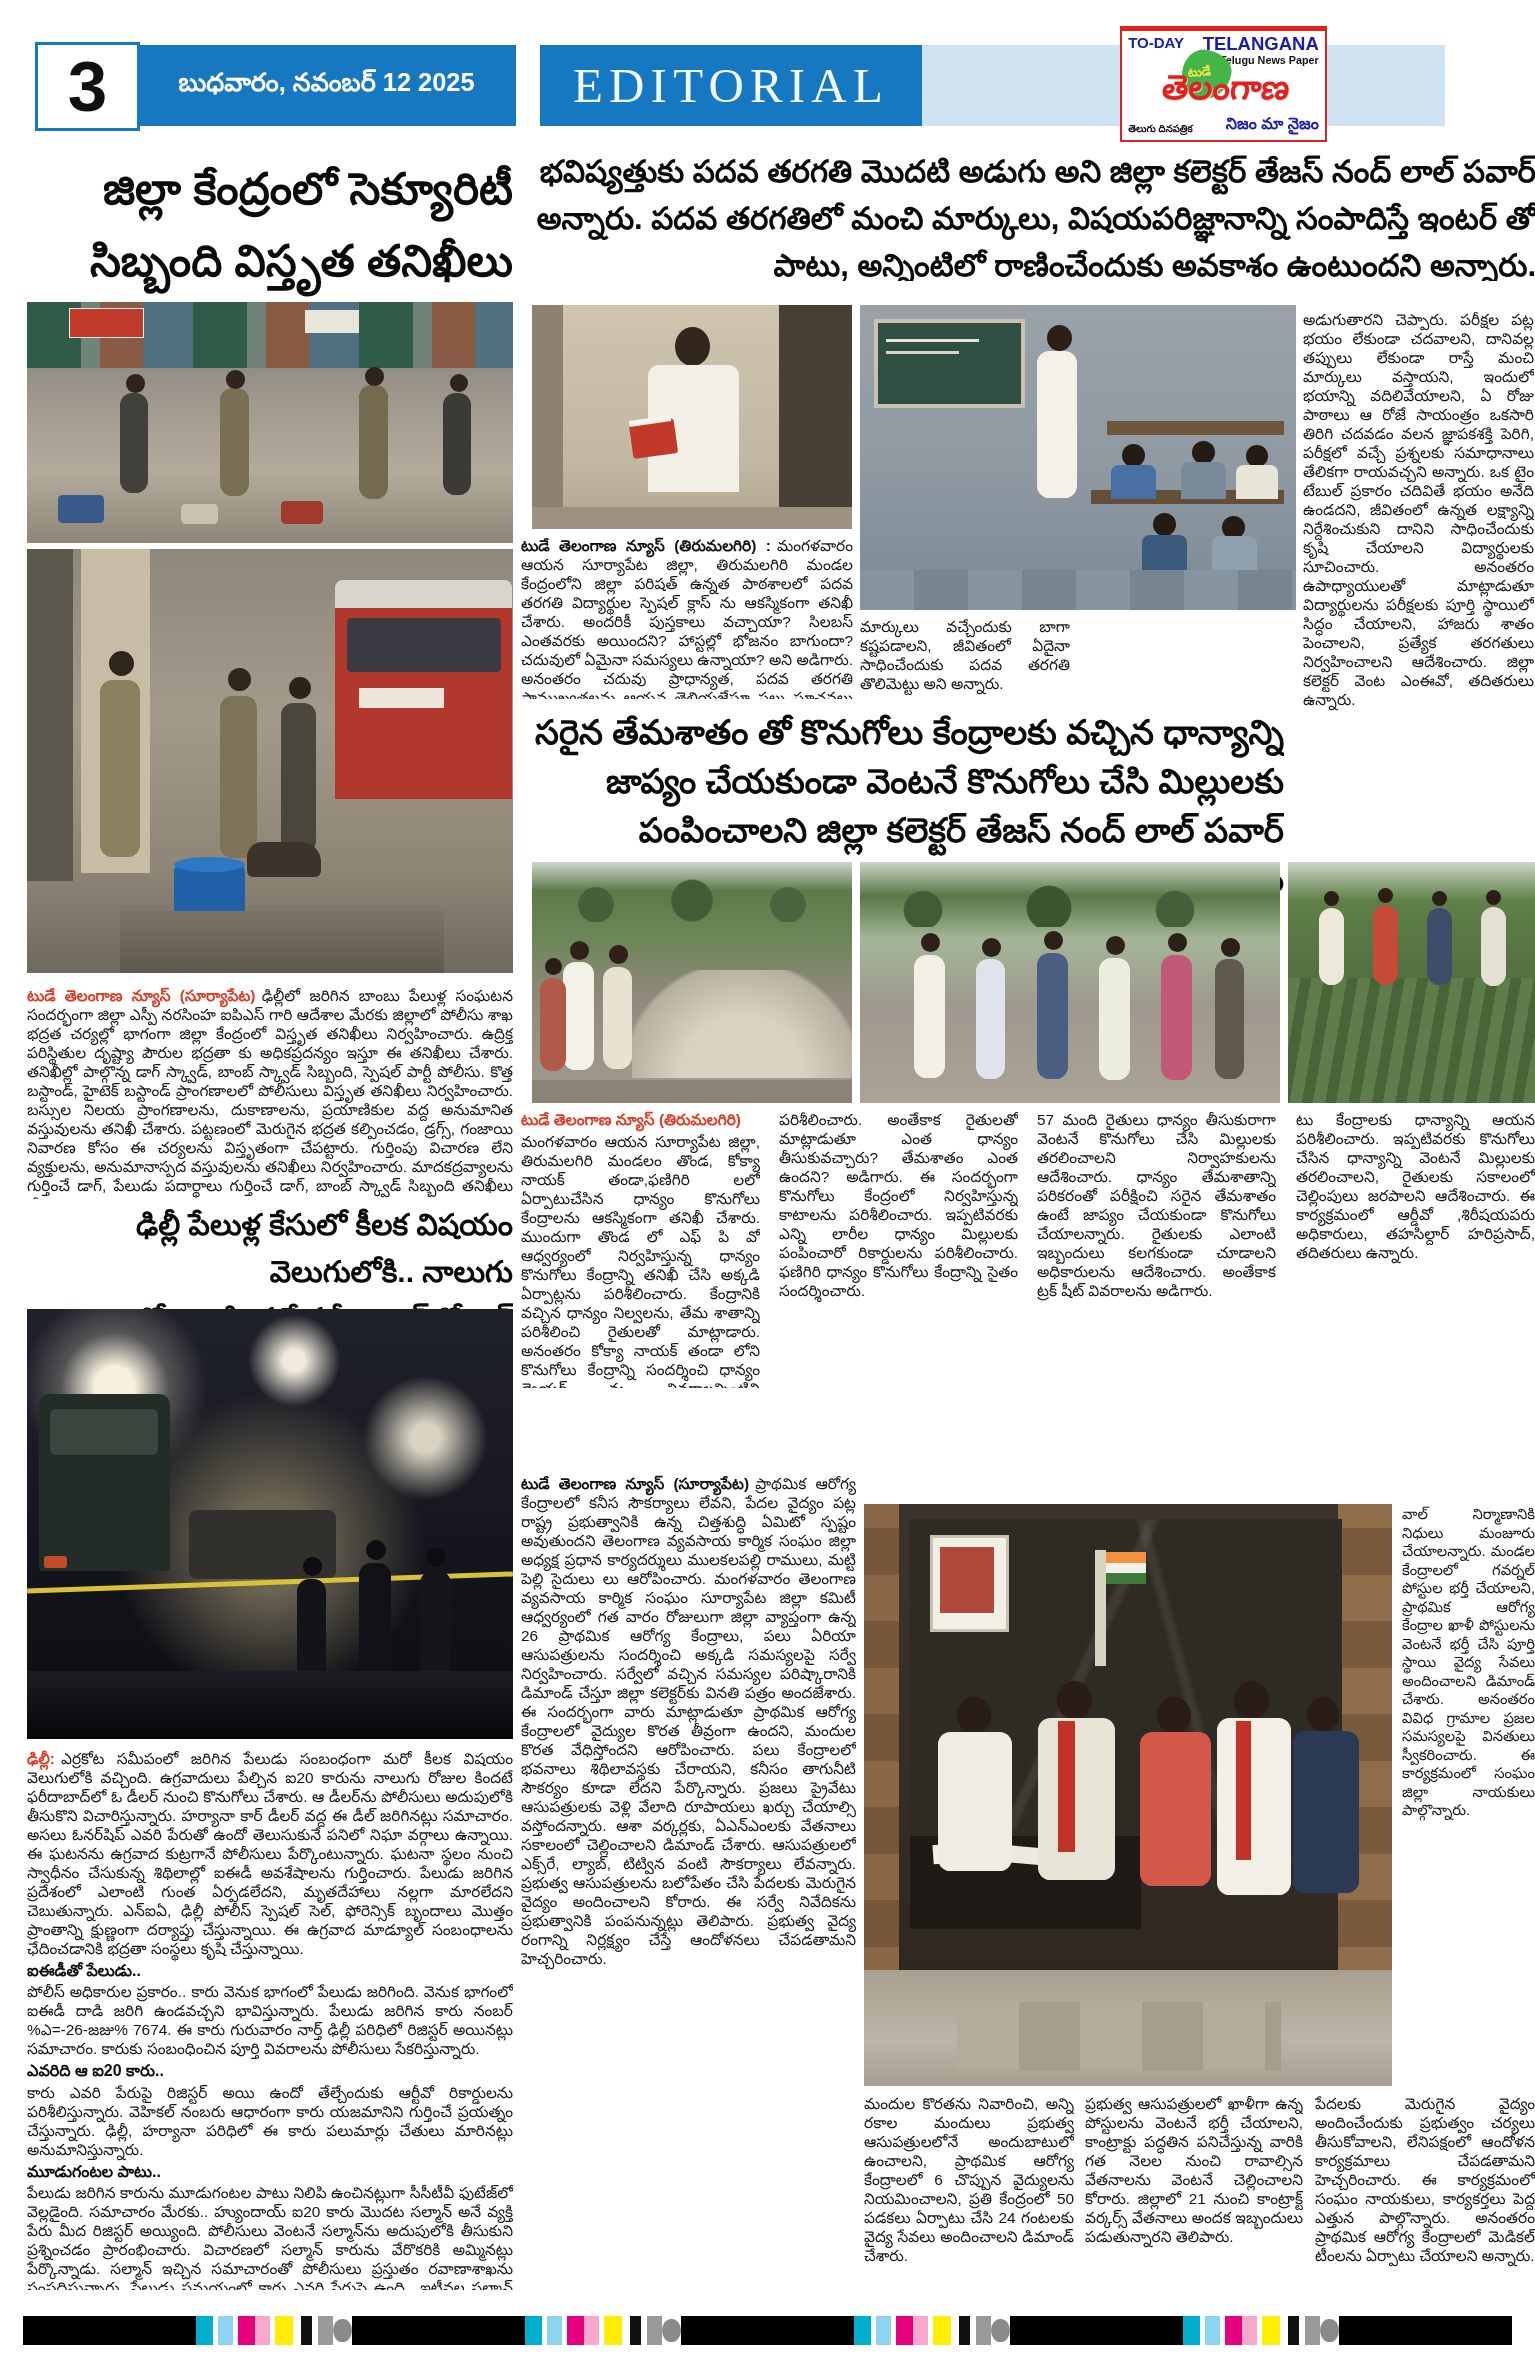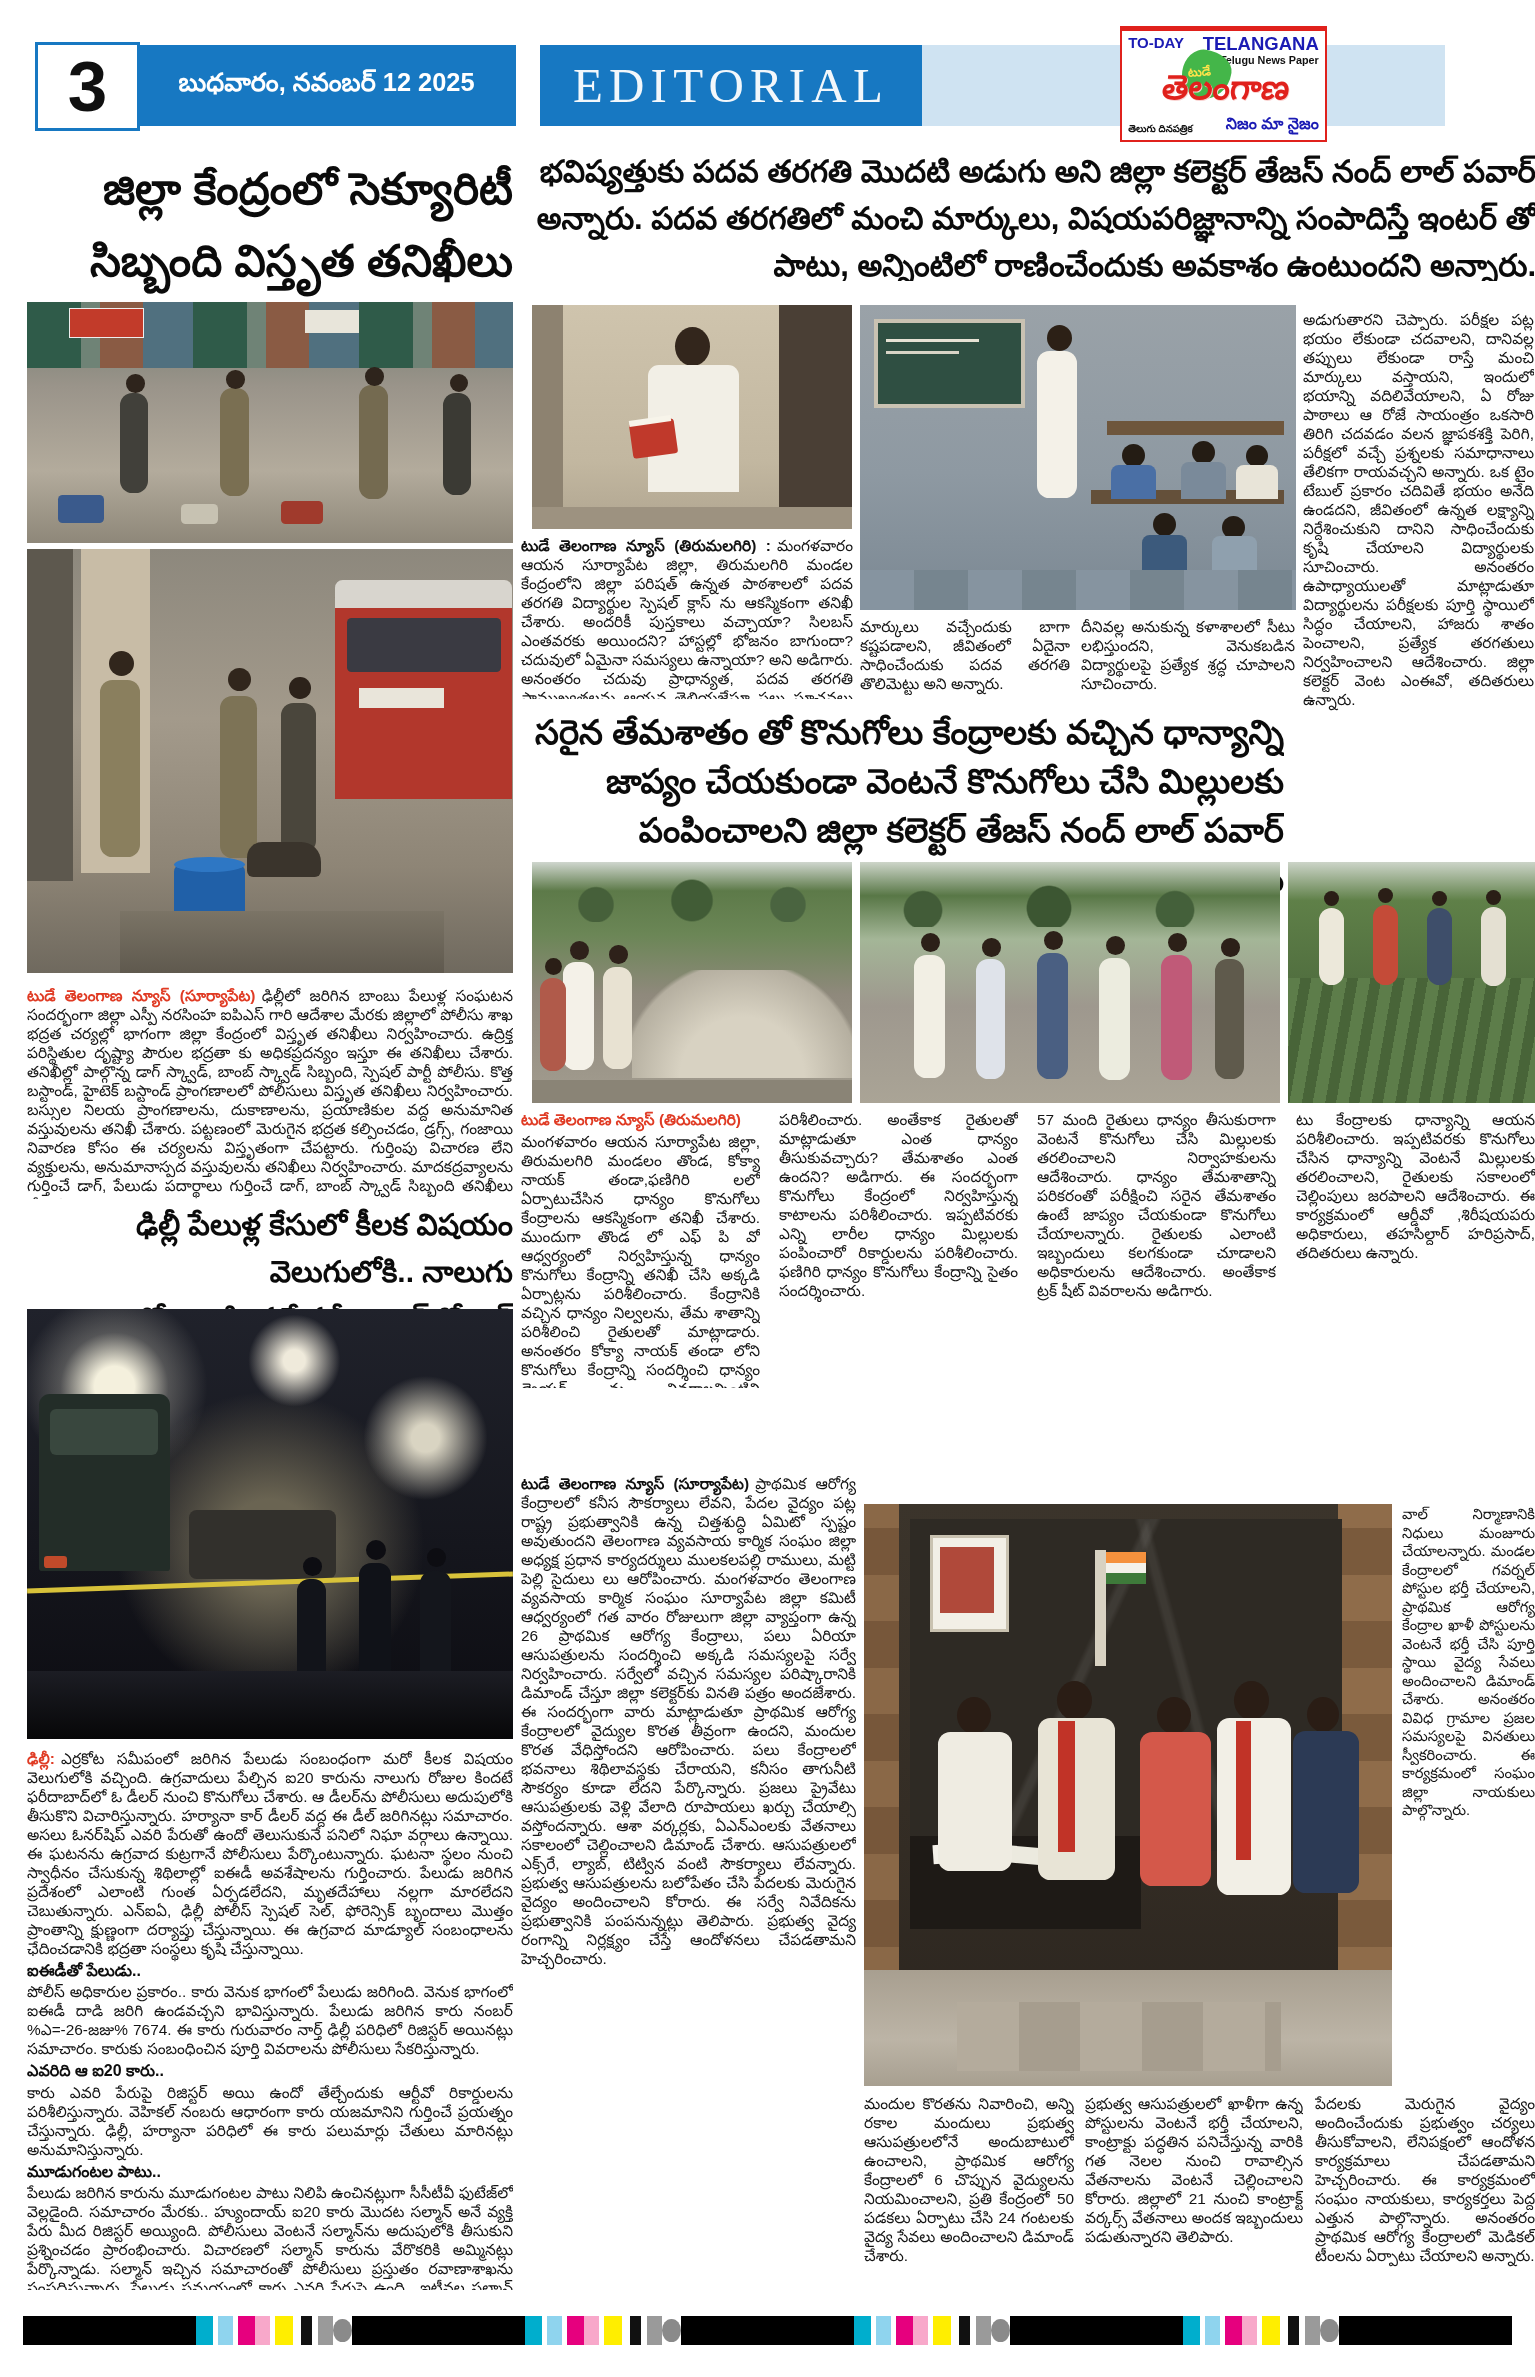--- a/index.html
+++ b/index.html
@@ -169,21 +169,20 @@
     <div class="head" style="left:386px;top:140px;width:21.6px;height:21.6px;background:#241c14;"></div>
     <div class="rect" style="left:376px;top:160px;width:42px;height:34px;background:#e8e4d8;border-radius:7.7px 7.7px 0 0;"></div>
     <div class="head" style="left:293px;top:208px;width:23px;height:23px;background:#241c14;"></div>
     <div class="rect" style="left:282px;top:230px;width:45px;height:37px;background:#3c5a7c;border-radius:7.7px 7.7px 0 0;"></div>
     <div class="head" style="left:362px;top:211px;width:23px;height:23px;background:#241c14;"></div>
     <div class="rect" style="left:352px;top:231px;width:45px;height:35px;background:#8fa0ae;border-radius:7.7px 7.7px 0 0;"></div>
     <div class="rect" style="left:0;bottom:0;width:436px;height:40px;background:repeating-linear-gradient(90deg,#8694a0 0 54px,#76858f 54px 108px);"></div>
   </div>
 
   <div class="bodytext abs" style="left:860px;top:617px;width:210px;height:83px;">మార్కులు వచ్చేందుకు బాగా కష్టపడాలని, జీవితంలో ఏదైనా సాధించేందుకు పదవ తరగతి తొలిమెట్టు అని అన్నారు.</div>
-  <div class="bodytext abs" style="left:1081px;top:617px;width:214px;height:83px;">దీనివల్ల అనుకున్న కళాశాలలో సీటు లభిస్తుందని, వెనుకబడిన విద్యార్థులపై ప్రత్యేక శ్రద్ధ చూపాలని సూచించారు.</div>
   <div class="bodytext abs" style="left:1303px;top:310px;width:231px;height:543px;">అడుగుతారని చెప్పారు. పరీక్షల పట్ల భయం లేకుండా చదవాలని, దానివల్ల తప్పులు లేకుండా రాస్తే మంచి మార్కులు వస్తాయని, ఇందులో భయాన్ని వదిలివేయాలని, ఏ రోజు పాఠాలు ఆ రోజే సాయంత్రం ఒకసారి తిరిగి చదవడం వలన జ్ఞాపకశక్తి పెరిగి, పరీక్షలో వచ్చే ప్రశ్నలకు సమాధానాలు తేలికగా రాయవచ్చని అన్నారు. ఒక టైం టేబుల్ ప్రకారం చదివితే భయం అనేది ఉండదని, జీవితంలో ఉన్నత లక్ష్యాన్ని నిర్దేశించుకుని దానిని సాధించేందుకు కృషి చేయాలని విద్యార్థులకు సూచించారు. అనంతరం ఉపాధ్యాయులతో మాట్లాడుతూ విద్యార్థులను పరీక్షలకు పూర్తి స్థాయిలో సిద్ధం చేయాలని, హాజరు శాతం పెంచాలని, ప్రత్యేక తరగతులు నిర్వహించాలని ఆదేశించారు. జిల్లా కలెక్టర్ వెంట ఎంఈవో, తదితరులు ఉన్నారు.</div>
 
   <div class="headline abs" style="left:524px;top:708px;width:760px;font-size:34px;line-height:49px;">
     <div>సరైన తేమశాతం తో  కొనుగోలు కేంద్రాలకు వచ్చిన ధాన్యాన్ని</div>
     <div>జాప్యం చేయకుండా వెంటనే  కొనుగోలు చేసి మిల్లులకు</div>
     <div>పంపించాలని జిల్లా కలెక్టర్ తేజస్ నంద్  లాల్ పవార్ ఆదేశించారు</div>
   </div>
 
   <div class="photo" style="left:532px;top:862px;width:320px;height:241px;background:linear-gradient(180deg,#cfd6ce 0%,#5d7a49 12%,#6b8656 30%,#8f897c 55%,#a39d90 100%);">
     <div class="rect" style="left:0;top:17px;width:320px;height:43px;background:radial-gradient(circle at 20% 60%, #46603a 0 17px, transparent 18.5px),radial-gradient(circle at 50% 50%, #415c36 0 20px, transparent 21.6px),radial-gradient(circle at 80% 60%, #4a6440 0 17px, transparent 18.5px);"></div>

